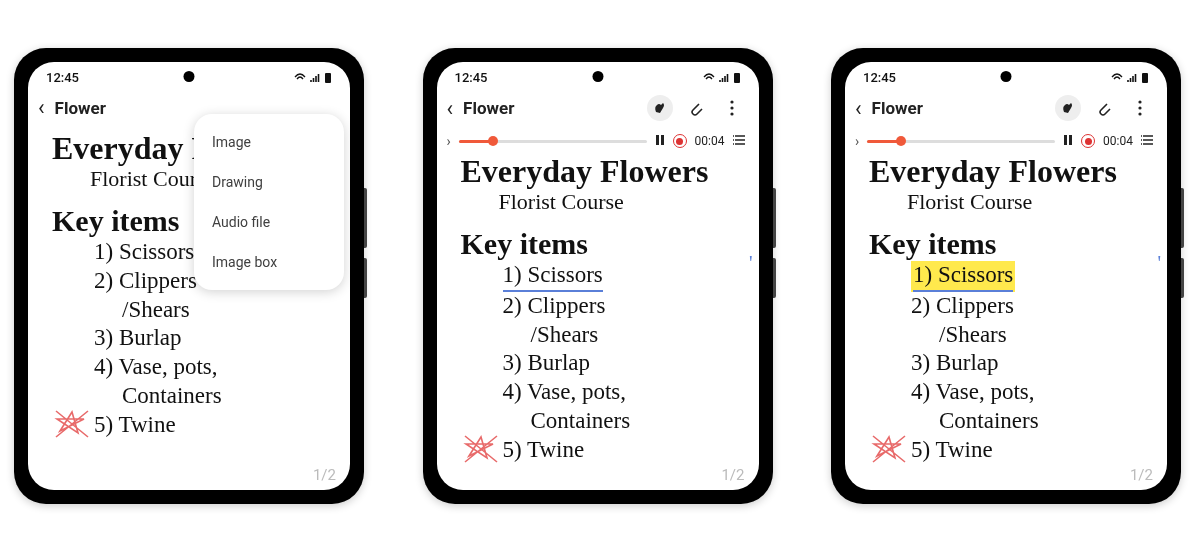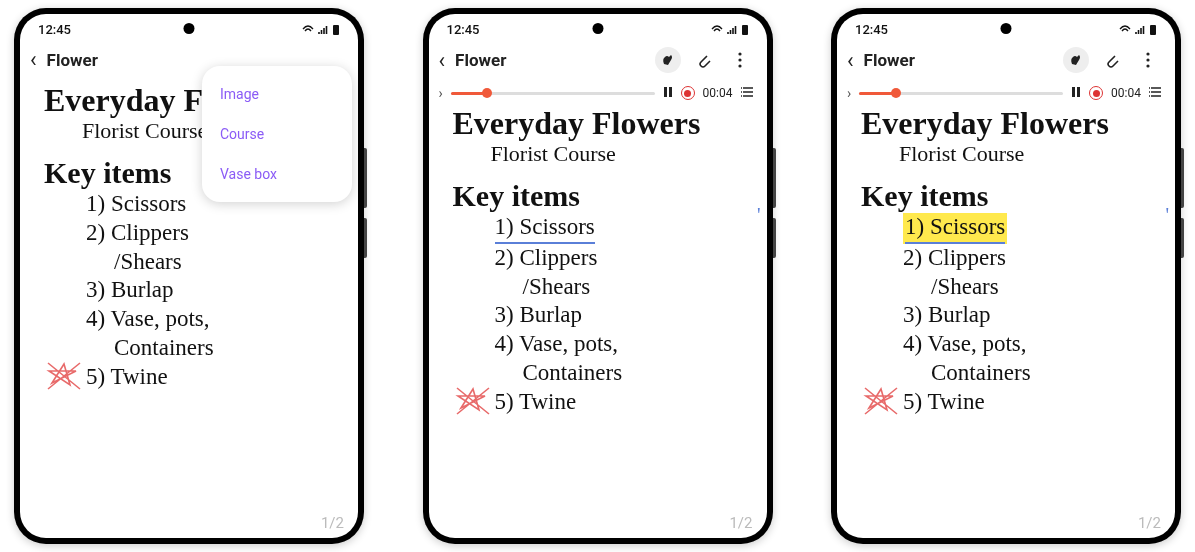--- a/index.html
+++ b/index.html
@@ -9,25 +9,26 @@
     height: 552px;
     font-family: -apple-system, BlinkMacSystemFont, "Segoe UI", Roboto, sans-serif;
     display: flex;
     justify-content: space-between;
     padding: 8px 14px;
     gap: 50px;
   }
   .phone {
     position: relative;
     width: 350px;
-    height: 536px;
+    height: 456px;
     background: #000;
     border-radius: 32px;
-    padding: 6px;
+    padding: 14px;
     box-shadow: 0 2px 8px rgba(0,0,0,0.2);
+    margin-top: 40px;
   }
   .side-btn {
     position: absolute;
     right: -3px;
     width: 3px;
     background: #444;
     border-radius: 0 2px 2px 0;
   }
   .side-btn.a { top: 140px; height: 60px; }
   .side-btn.b { top: 210px; height: 40px; }
@@ -171,21 +172,21 @@
     width: 150px;
     background: #fff;
     border-radius: 18px;
     box-shadow: 0 2px 12px rgba(0,0,0,0.18);
     padding: 8px 0;
     z-index: 5;
   }
   .menu-item {
     padding: 12px 18px;
     font-size: 14px;
-    color: #8b5cf6;
+    color: #404040;
     position: relative;
   }
   .tap-dot {
     position:absolute;
     width:34px;height:34px;
     background:#7da3e8;
     border-radius:50%;
     opacity:0.75;
     left:60px; top:4px;
   }
@@ -233,22 +234,23 @@
         <svg class="star" width="36" height="30">
             <path d="M6 22 L18 3 L24 24 L3 10 L30 10 Z M2 2 L34 28 M2 28 L34 2" stroke="#e86a6a" stroke-width="1.6" fill="none"></path>
           </svg>
         <span>5) Twine</span>
       </div>
     </div>
     <div class="page-no">1/2</div>
 
     <div class="menu-popup">
       <div class="menu-item">Image</div>
-      <div class="menu-item">Course</div>
-      <div class="menu-item">Vase box</div>
+      <div class="menu-item">Drawing</div>
+      <div class="menu-item">Audio file</div>
+      <div class="menu-item">Image box</div>
     </div>
   </div>
 </div>
 
 <div class="phone">
   <div class="side-btn a"></div>
   <div class="side-btn b"></div>
   <div class="screen">
     <div class="camera"></div>
     <div class="status-bar">

